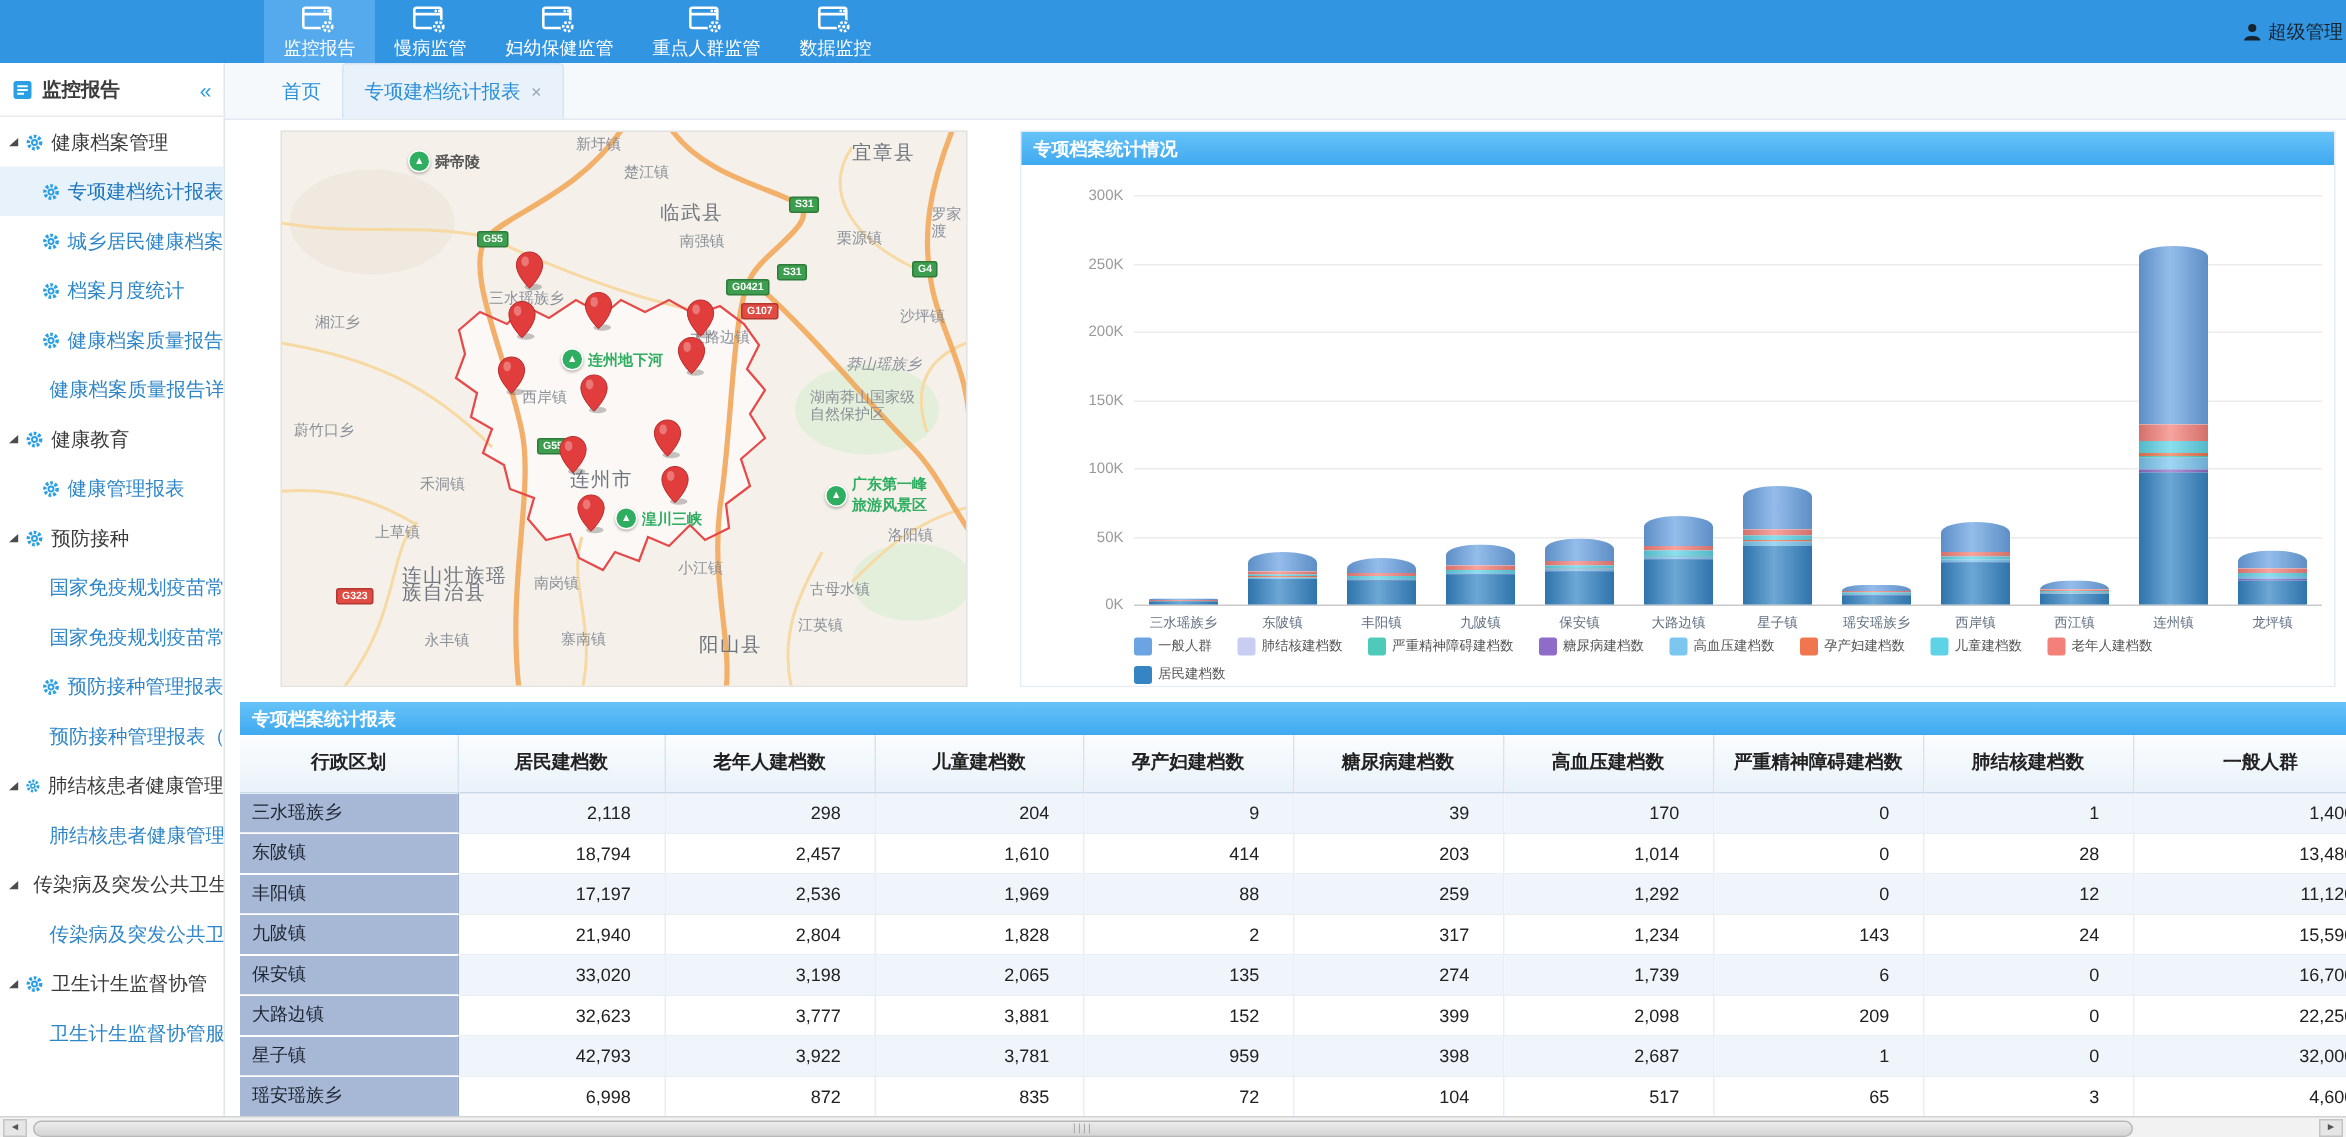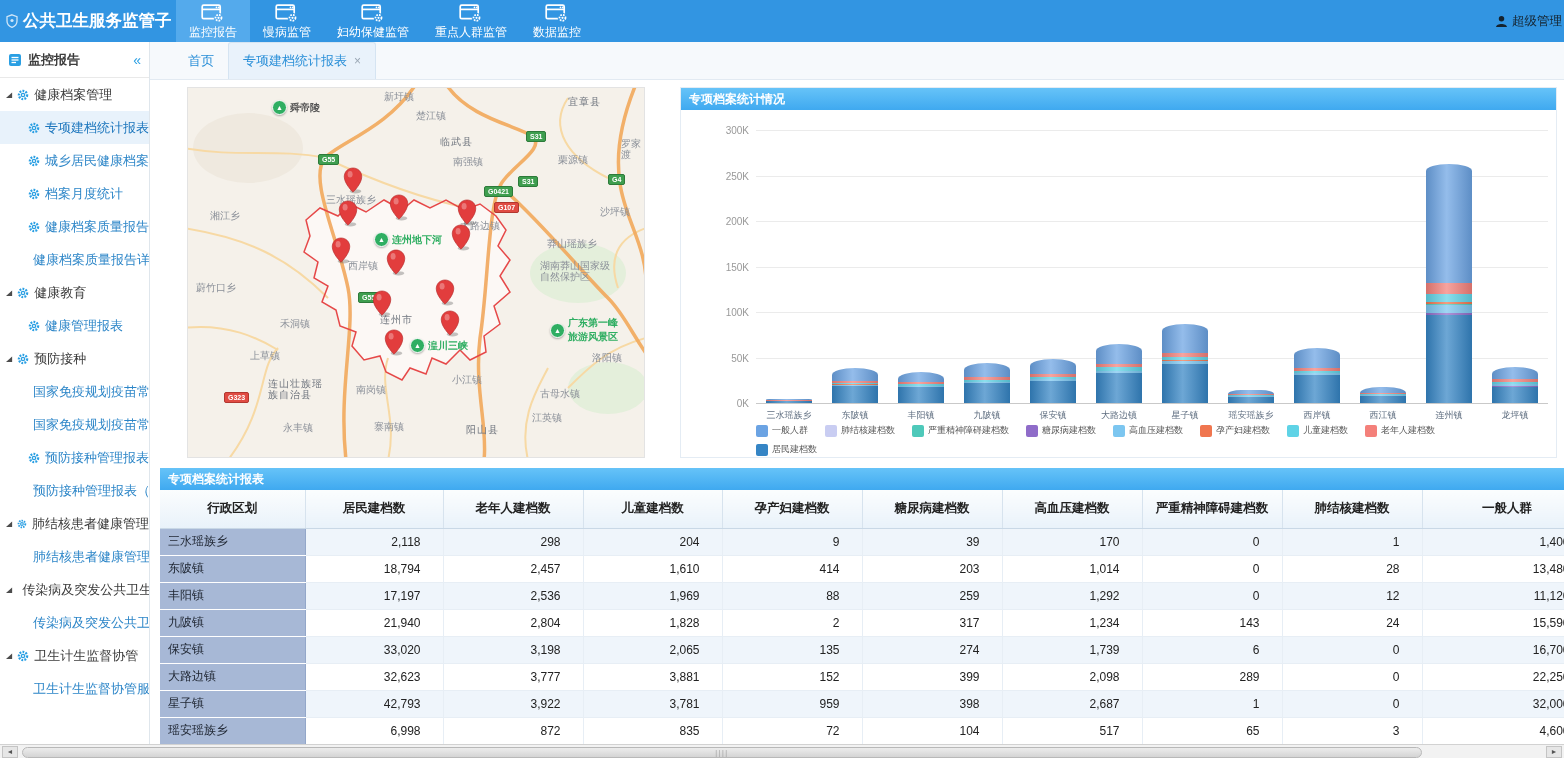--- a/index.html
+++ b/index.html
@@ -40,21 +40,21 @@
   .tab .x { color:#9aa7b4; margin-left:7px; font-size:12px; }
 
   .panel-bar { height:22px; line-height:22px; padding-left:8px; color:#fff; font-size:12px; font-weight:bold;
                background:linear-gradient(#66c3f8,#3fa9f0); }
 
   
   #map-panel { position:absolute; left:37px; top:45px; width:458px; height:371px; border:1px solid #e3e3e3;
                background:#f6f2ec; overflow:hidden; cursor:grab; }
   #map-svg { position:absolute; left:0; top:0; }
   .mlabel { position:absolute; font-size:10px; color:#8a8f98; white-space:pre-line; line-height:11px; z-index:3; }
-  .mlabel.big { font-size:10px; color:#70767f; letter-spacing:1px; }
+  .mlabel.big { font-size:13px; color:#70767f; letter-spacing:1px; }
   .badge { position:absolute; font-size:7px; font-weight:bold; color:#fff; padding:1px 3px; border-radius:2px; z-index:3; }
   .badge.green { background:#3e9e4f; border:1px solid #2d7a3a; }
   .badge.red { background:#e04b43; border:1px solid #b23730; }
   .poi { position:absolute; display:flex; align-items:center; gap:3px; z-index:4; }
   .poi .dot { width:15px; height:15px; border-radius:50%; background:#2fae62; border:1.5px solid #fff;
               box-shadow:0 1px 2px rgba(0,0,0,.3); color:#fff; font-size:7px; display:flex; align-items:center;
               justify-content:center; }
   .poi .pt { font-size:10px; font-weight:bold; }
   .pin { position:absolute; width:20px; height:27px; z-index:5; cursor:pointer; }
 
@@ -95,27 +95,20 @@
             color:#555; font-size:7px; line-height:10px; text-align:center; cursor:pointer; }
   #sthumb { position:absolute; left:22px; top:1.5px; width:1400px; height:11px; border-radius:6px;
             background:linear-gradient(#ececec,#d4d4d4); border:1px solid #b8b8b8; cursor:pointer; }
   #sthumb .grip { position:absolute; left:50%; top:1px; transform:translateX(-50%); color:#9f9f9f; font-size:7px;
                   letter-spacing:1.5px; }
 </style>
 </head>
 <body>
 
 <div id="header">
-  <div id="logo">
-    <svg width="12" height="14" viewBox="0 0 12 14">
-      <path d="M6 0.8 L11 2.6 V7 C11 10.4 8.6 12.5 6 13.4 C3.4 12.5 1 10.4 1 7 V2.6 Z" fill="none" stroke="#cfe6f8" stroke-width="1.3"></path>
-      <circle cx="6" cy="6.5" r="1.6" fill="#cfe6f8"></circle>
-    </svg>
-    <span>公共卫生服务监管子</span>
-  </div>
   <div id="hnav">
       <div class="nav-item active">
         <svg width="24" height="19" viewBox="0 0 24 19">
   <rect x="1.2" y="1.2" width="18" height="13.5" rx="1.5" fill="none" stroke="#fff" stroke-width="1.7"></rect>
   <line x1="1.2" y1="5.4" x2="19.2" y2="5.4" stroke="#fff" stroke-width="1.7"></line>
   <circle cx="15.5" cy="3.3" r="0.9" fill="#fff"></circle>
           <circle cx="17.8" cy="3.3" r="0.9" fill="#fff"></circle>
   <circle cx="17.5" cy="13.8" r="4.8" fill="#54aaec"></circle>
   <circle cx="17.5" cy="13.8" r="3" fill="none" stroke="#fff" stroke-width="1.8" stroke-dasharray="1.7 1.15"></circle>
   <circle cx="17.5" cy="13.8" r="1.1" fill="#fff"></circle>
@@ -399,21 +392,21 @@
         <div class="mlabel" style="left: 228px; top: 22px;">楚江镇</div>
         <div class="mlabel big" style="left: 252px; top: 48px;">临武县</div>
         <div class="mlabel big" style="left: 380px; top: 8px;">宜章县</div>
         <div class="mlabel" style="left: 265px; top: 68px;">南强镇</div>
         <div class="mlabel" style="left: 370px; top: 66px;">栗源镇</div>
         <div class="mlabel" style="left: 433px; top: 50px;">罗家渡</div>
         <div class="mlabel" style="left: 412px; top: 118px;">沙坪镇</div>
         <div class="mlabel" style="left: 22px; top: 122px;">湘江乡</div>
         <div class="mlabel" style="left: 138px; top: 106px;">三水瑶族乡</div>
         <div class="mlabel" style="left: 272px; top: 132px;">大路边镇</div>
-        <div class="mlabel" style="left: 359px; top: 150px;">莽山瑶族乡</div>
+        <div class="mlabel" style="left: 376px; top: 150px; font-style: italic;">莽山瑶族乡</div>
         <div class="mlabel" style="left: 352px; top: 172px;">湖南莽山国家级
 自然保护区</div>
         <div class="mlabel" style="left: 160px; top: 172px;">西岸镇</div>
         <div class="mlabel" style="left: 8px; top: 194px;">蔚竹口乡</div>
         <div class="mlabel" style="left: 92px; top: 230px;">禾洞镇</div>
         <div class="mlabel" style="left: 62px; top: 262px;">上草镇</div>
         <div class="mlabel big" style="left: 80px; top: 290px;">连山壮族瑶
 族自治县</div>
         <div class="mlabel" style="left: 168px; top: 296px;">南岗镇</div>
         <div class="mlabel" style="left: 95px; top: 334px;">永丰镇</div>
@@ -789,21 +782,21 @@
             <td class="num">16,700</td>
           </tr>
           <tr class="even">
             <td class="region">大路边镇</td>
             <td class="num">32,623</td>
             <td class="num">3,777</td>
             <td class="num">3,881</td>
             <td class="num">152</td>
             <td class="num">399</td>
             <td class="num">2,098</td>
-            <td class="num">289</td>
+            <td class="num">209</td>
             <td class="num">0</td>
             <td class="num">22,250</td>
           </tr>
           <tr class="odd">
             <td class="region">星子镇</td>
             <td class="num">42,793</td>
             <td class="num">3,922</td>
             <td class="num">3,781</td>
             <td class="num">959</td>
             <td class="num">398</td>

